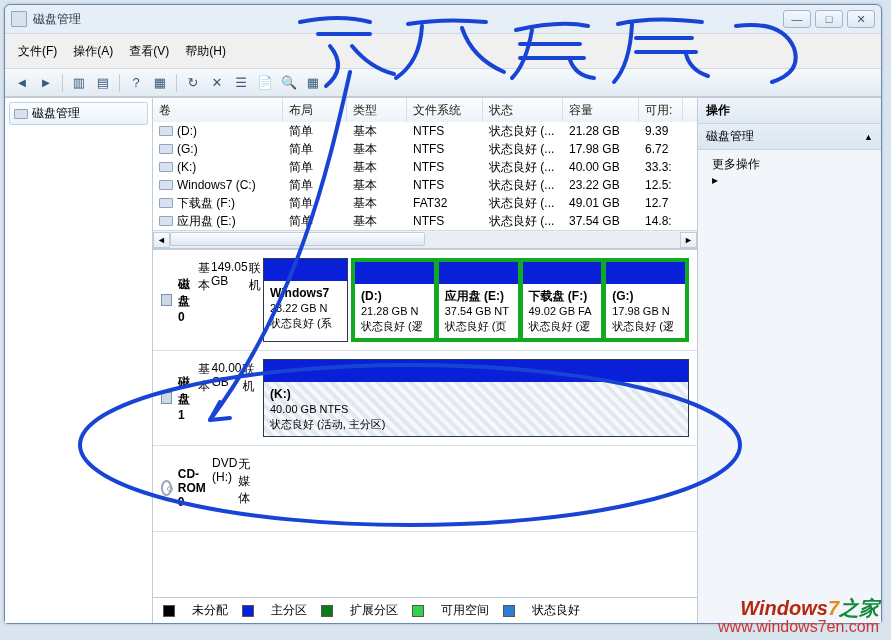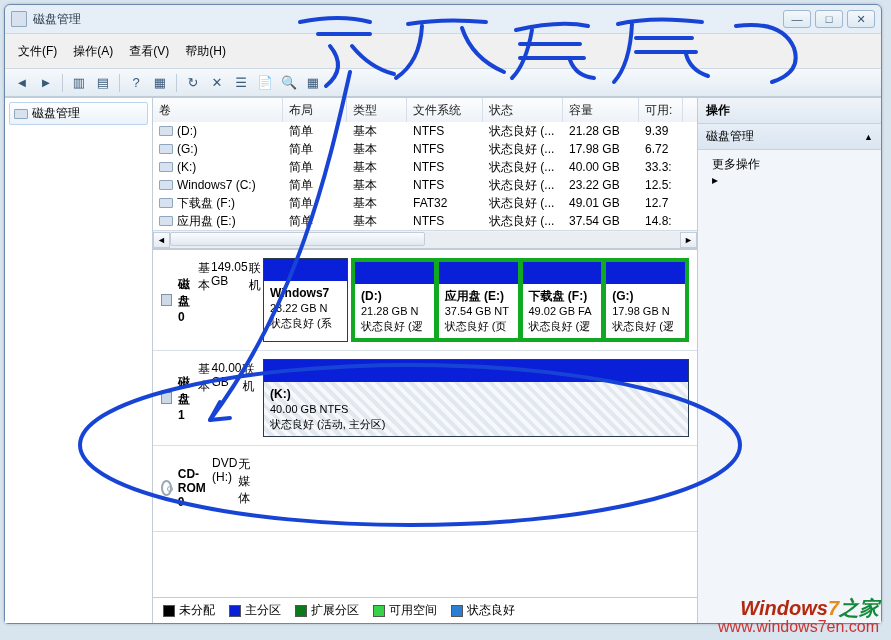--- a/index.html
+++ b/index.html
@@ -145,21 +145,21 @@
     .part.green { outline: 3px solid #11a822; outline-offset:-1px;}
     .group-green { flex: 4; display:flex; gap:3px; border: 2px solid #11a822; padding:1px;}
     .part.hatched .part-body {
       background: repeating-linear-gradient(45deg,#f6f8fb,#f6f8fb 4px,#e1e8f0 4px,#e1e8f0 8px);
     }
     .legend {
       height: 26px; border-top: 1px solid #c0ccd8;
       display: flex; align-items: center; gap: 14px;
       padding: 0 10px; font-size: 12px;
     }
-    .lg { display:flex; align-items:center; gap:4px;}
+    .lg { display:flex; align-items:center; gap:17px;}
     .sw { width:12px; height:12px; display:inline-block; border:1px solid #555;}
     .sw.black{background:#000;} .sw.navy{background:#0a1fd8;} .sw.dgreen{background:#0d7a1a;}
     .sw.lgreen{background:#35d24a;} .sw.blue{background:#2a7ed4;}
 
     
     .anno {
       position:absolute; left:0; top:0; width:891px; height:640px;
       pointer-events:none;
     }
     .watermark {

